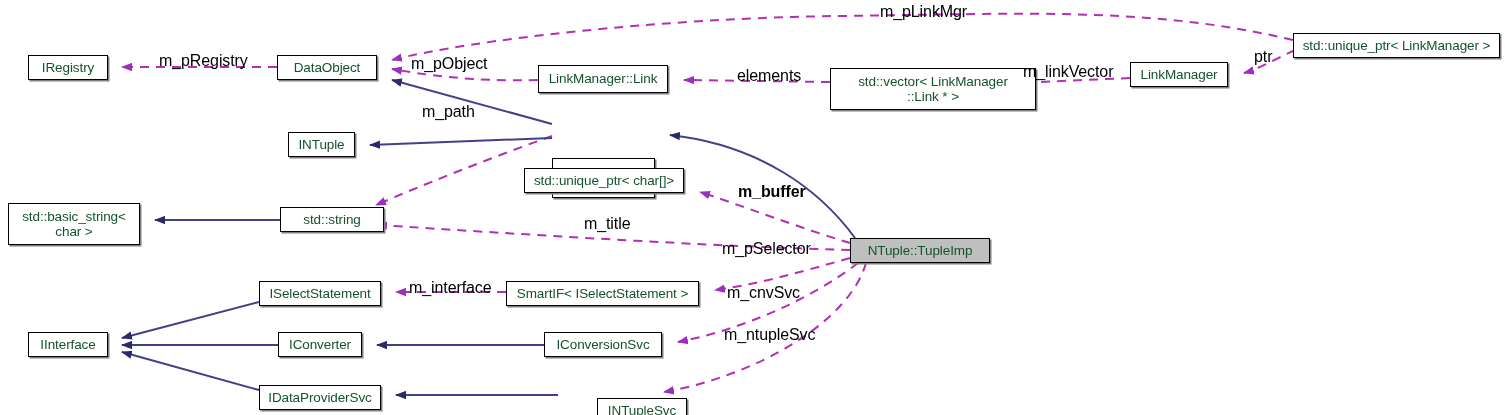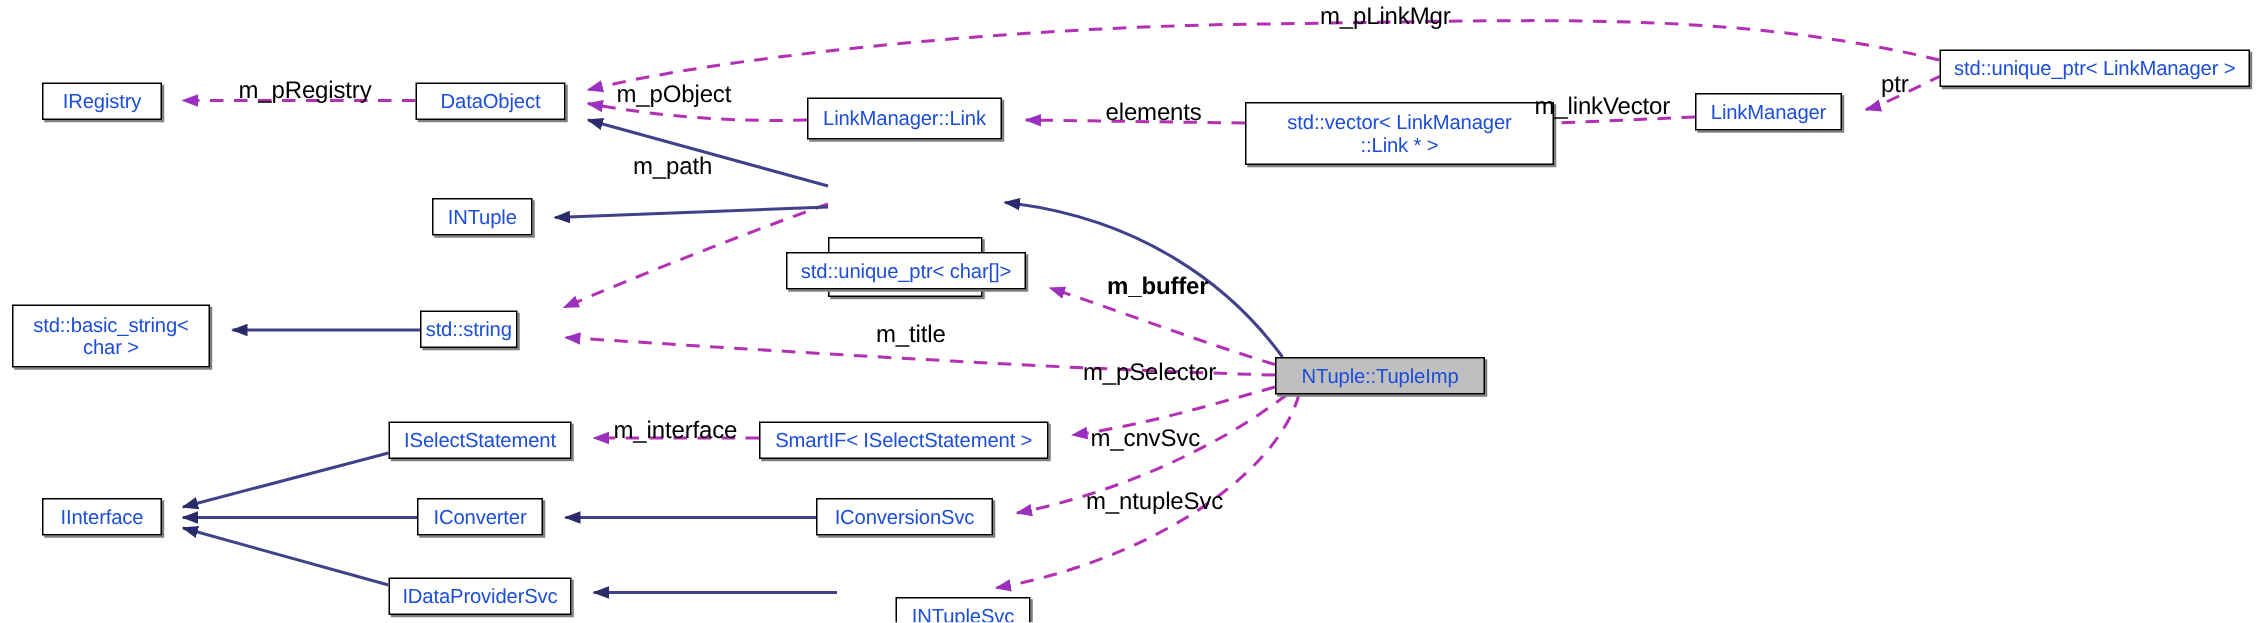--- a/index.html
+++ b/index.html
@@ -22,21 +22,21 @@
     left: 0;
     top: 0;
     width: 1505px;
     height: 415px;
   }
   .uml-node {
     position: absolute;
     box-sizing: border-box;
     border: 1px solid #000000;
     background: #ffffff;
-    color: #1d4ed8;
+    color: #14532d;
     font-size: 13.5px;
     line-height: 1.12;
     display: flex;
     align-items: center;
     justify-content: center;
     text-align: center;
     white-space: pre-line;
     box-shadow: 1.5px 1.5px 0 0 #808080;
     letter-spacing: -0.1px;
   }
@@ -102,21 +102,21 @@
       <div class="uml-node" style="left: 538px; top: 65px; width: 130px; height: 28px;">LinkManager::Link</div>
       <div class="uml-node" style="left: 830px; top: 68px; width: 206px; height: 42px;">std::vector&lt; LinkManager
 ::Link * &gt;</div>
       <div class="uml-node" style="left: 1130px; top: 62px; width: 98px; height: 25px;">LinkManager</div>
       <div class="uml-node" style="left: 1293px; top: 33px; width: 207px; height: 25px;">std::unique_ptr&lt; LinkManager &gt;</div>
       <div class="uml-node" style="left: 288px; top: 132px; width: 67px; height: 25px;">INTuple</div>
       <div class="uml-node" style="left: 552px; top: 118px; width: 103px; height: 40px; margin-top: 40px;">NTuple::Tuple</div>
       <div class="uml-node" style="left: 524px; top: 168px; width: 160px; height: 25px;">std::unique_ptr&lt; char[]&gt;</div>
       <div class="uml-node" style="left: 8px; top: 203px; width: 132px; height: 42px;">std::basic_string&lt;
 char &gt;</div>
-      <div class="uml-node" style="left: 280px; top: 207px; width: 65px; height: 25px;">std::string</div>
+      <div class="uml-node" style="left: 280px; top: 207px; width: 104px; height: 25px;">std::string</div>
       <div class="uml-node current" style="left: 850px; top: 238px; width: 140px; height: 25px;">NTuple::TupleImp</div>
       <div class="uml-node" style="left: 259px; top: 281px; width: 122px; height: 25px;">ISelectStatement</div>
       <div class="uml-node" style="left: 506px; top: 281px; width: 193px; height: 25px;">SmartIF&lt; ISelectStatement &gt;</div>
       <div class="uml-node" style="left: 28px; top: 332px; width: 80px; height: 25px;">IInterface</div>
       <div class="uml-node" style="left: 278px; top: 332px; width: 84px; height: 25px;">IConverter</div>
       <div class="uml-node" style="left: 544px; top: 332px; width: 118px; height: 25px;">IConversionSvc</div>
       <div class="uml-node" style="left: 259px; top: 385px; width: 122px; height: 25px;">IDataProviderSvc</div>
       <div class="uml-node" style="left: 558px; top: 398px; width: 90px; height: 25px; margin-left: 39px;">INTupleSvc</div>
     </div>
 

